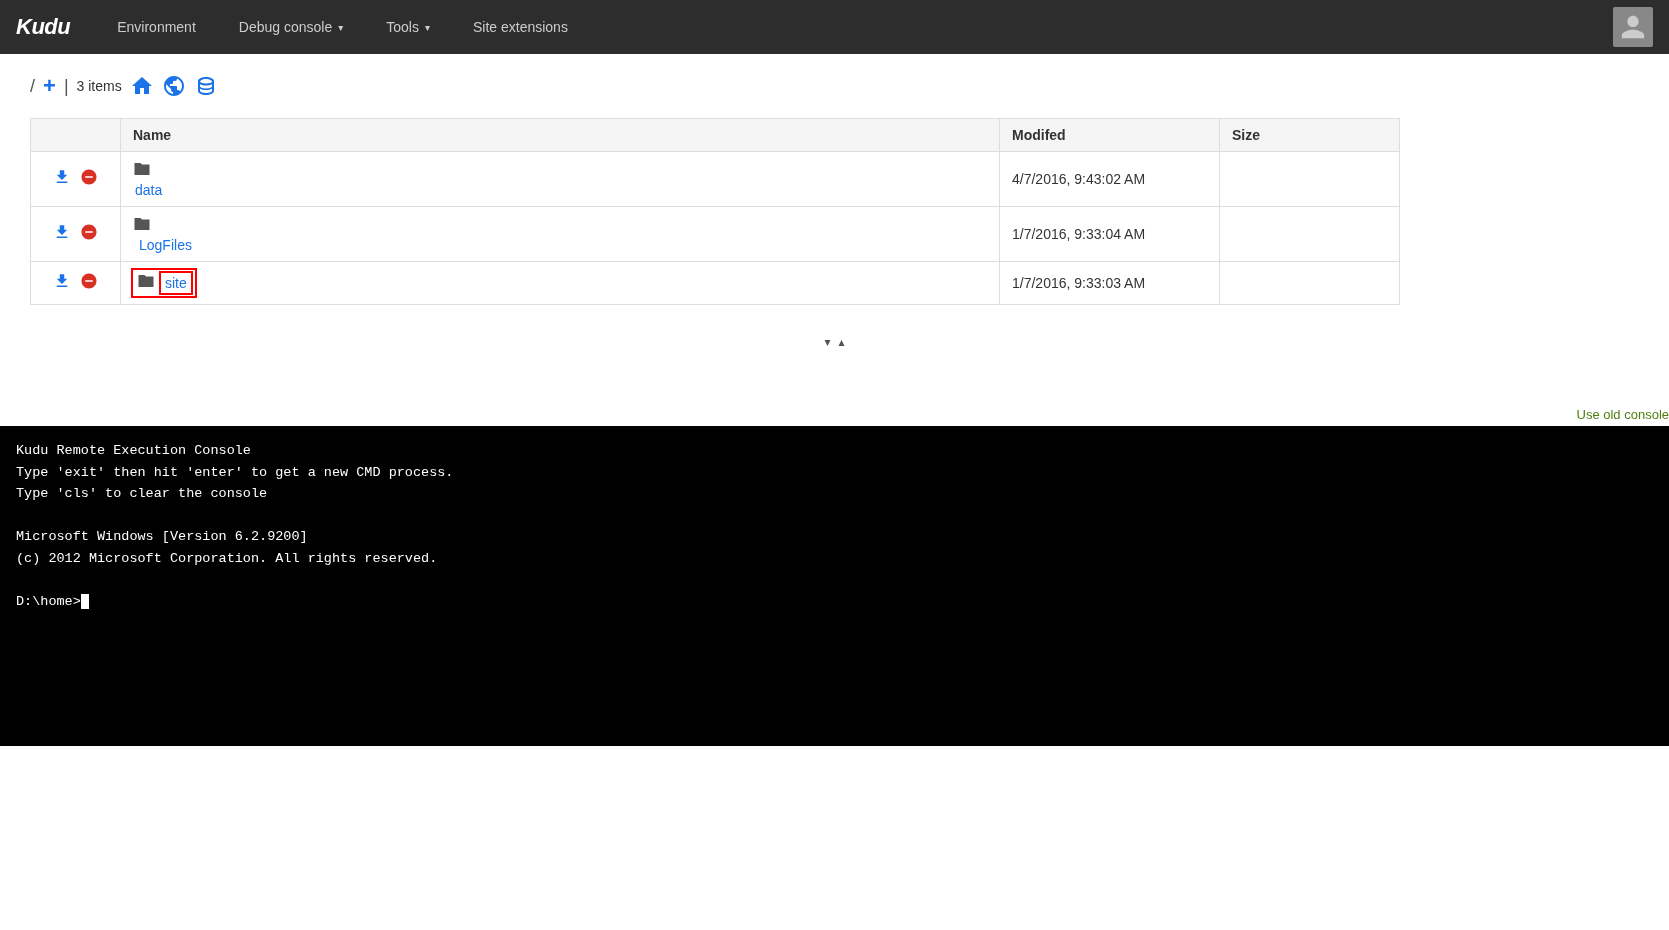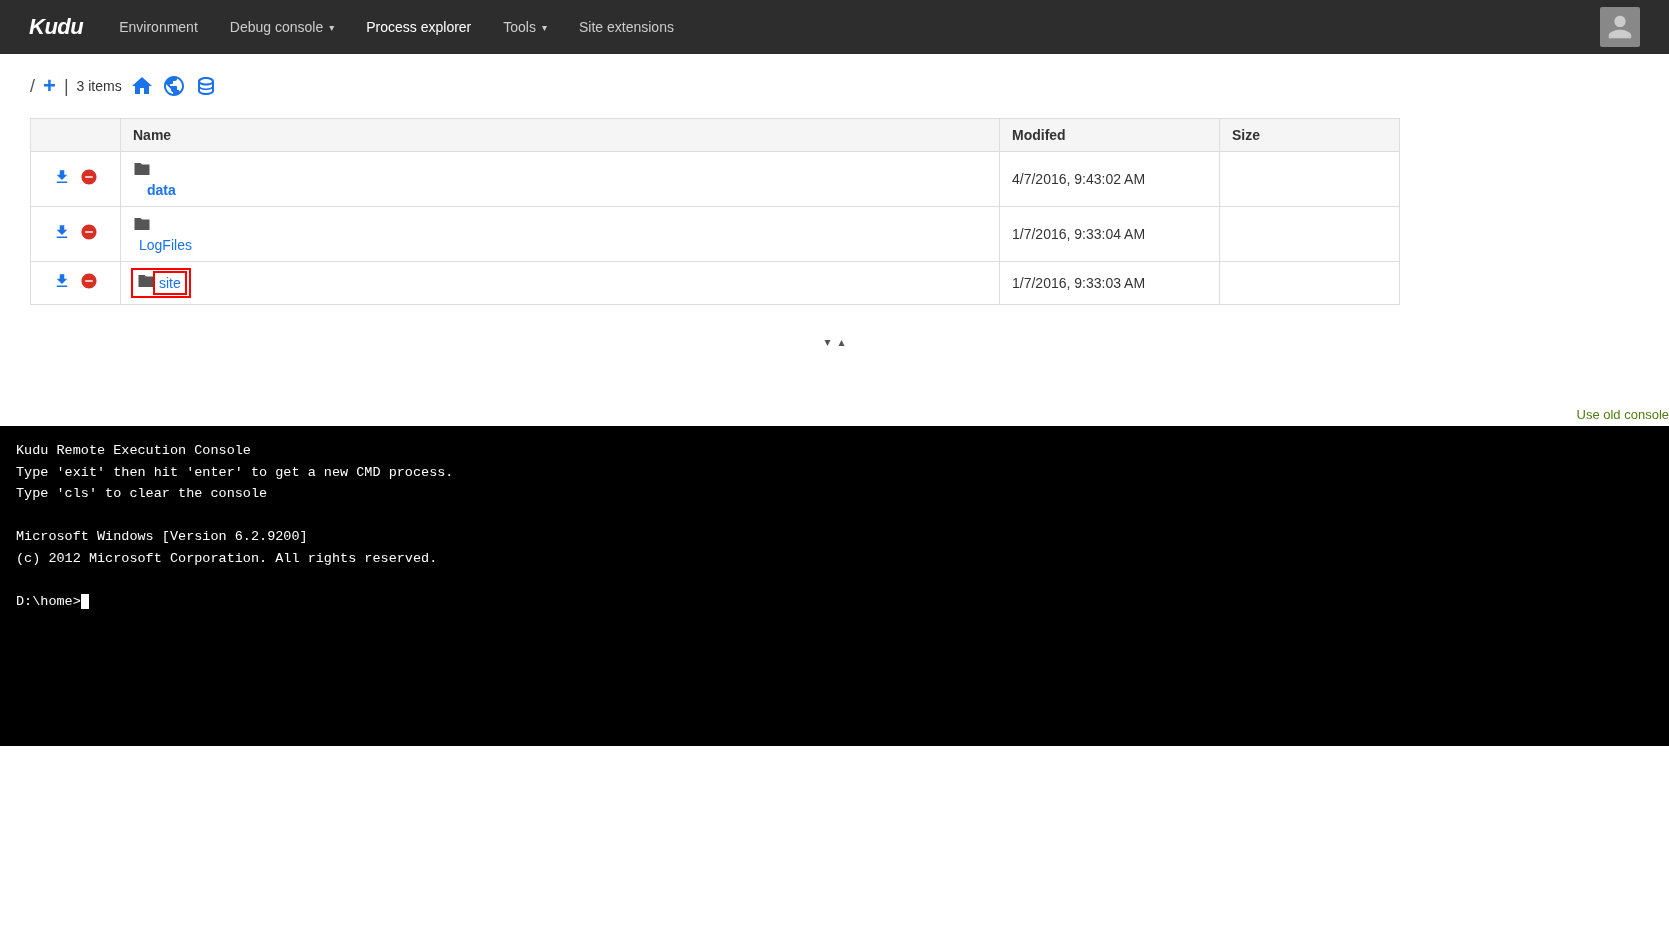--- a/index.html
+++ b/index.html
@@ -5,22 +5,22 @@
     * { margin: 0; padding: 0; box-sizing: border-box; }
     body { font-family: 'Segoe UI', Arial, sans-serif; font-size: 14px; background: #fff; color: #333; }
 
     
     .navbar {
       background: #2d2d2d;
       color: #fff;
       display: flex;
       align-items: center;
       height: 54px;
-      padding: 0 29px;
-      gap: 0;
+      padding: 0 16px;
+      gap: 11px;
     }
     .navbar-brand {
       font-size: 22px;
       font-weight: bold;
       color: #fff;
       margin-right: 20px;
       letter-spacing: -0.5px;
       font-style: italic;
     }
     .nav-item {
@@ -214,23 +214,20 @@
 <body>
 
 <nav class="navbar">
   <div class="navbar-brand">Kudu</div>
   <div class="nav-item">
     <span>Environment</span>
   </div>
   <div class="nav-item">
     <span>Debug console</span>
     <span class="nav-dropdown-arrow">▾</span>
-  </div>
-  <div class="nav-item active">
-    <span>Process explorer</span>
   </div>
   <div class="nav-item">
     <span>Tools</span>
     <span class="nav-dropdown-arrow">▾</span>
   </div>
   <div class="nav-item">
     <span>Site extensions</span>
   </div>
   <div class="navbar-spacer"></div>
   <div class="navbar-avatar">
@@ -291,21 +288,21 @@
                 <path d="M12 2C6.48 2 2 6.48 2 12s4.48 10 10 10 10-4.48 10-10S17.52 2 12 2zm5 11H7v-2h10v2z"></path>
               </svg>
       </span>
     </td>
           <td class="name-cell"><span>
       <span class="folder-icon">
         <svg width="18" height="18" viewBox="0 0 24 24" fill="#555">
                   <path d="M10 4H2v16h20V6H12l-2-2z"></path>
                 </svg>
       </span>
-      <a class="folder-link" style="margin-left:14px;font-weight:bold;">data</a>
+      <a class="folder-link" style="margin-left:2px;">data</a>
     </span></td>
           <td class="modified-cell">4/7/2016, 9:43:02 AM</td>
           <td class="size-cell"></td>
         </tr>
         <tr>
           <td class="actions-cell">
       <span class="action-icon" title="Download">
         <svg width="18" height="18" viewBox="0 0 24 24" fill="#1a73e8">
                 <path d="M19 9h-4V3H9v6H5l7 7 7-7zM5 18v2h14v-2H5z"></path>
               </svg>
@@ -339,21 +336,21 @@
                 <path d="M12 2C6.48 2 2 6.48 2 12s4.48 10 10 10 10-4.48 10-10S17.52 2 12 2zm5 11H7v-2h10v2z"></path>
               </svg>
       </span>
     </td>
           <td class="name-cell"><span style="display: inline-flex; align-items: center; outline: red solid 2px; padding: 2px 4px;">
       <span class="folder-icon">
         <svg width="18" height="18" viewBox="0 0 24 24" fill="#555">
                   <path d="M10 4H2v16h20V6H12l-2-2z"></path>
                 </svg>
       </span>
-      <a class="folder-link" style="">site</a>
+      <a class="folder-link" style="margin-left:6px;">site</a>
     </span></td>
           <td class="modified-cell">1/7/2016, 9:33:03 AM</td>
           <td class="size-cell"></td>
         </tr>
       </tbody>
   </table>
 
 </div>
 
 <div class="resize-handle">

